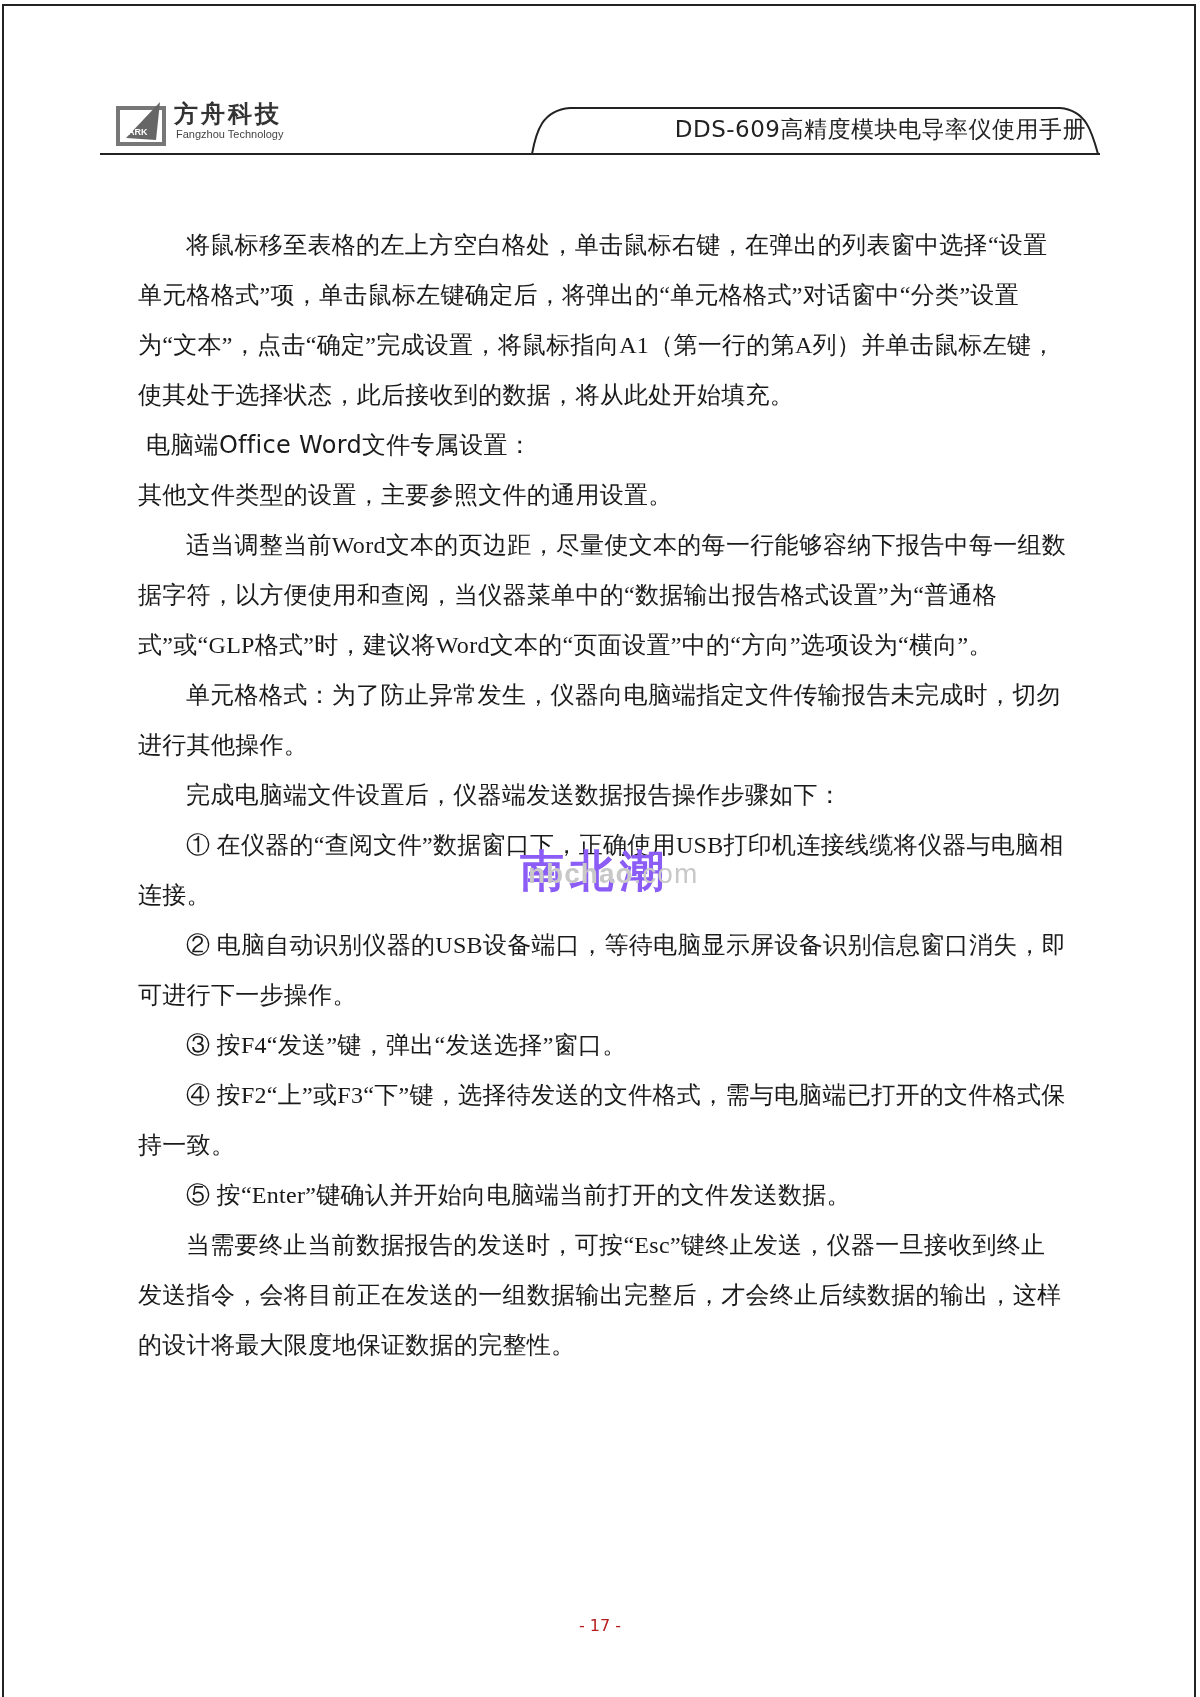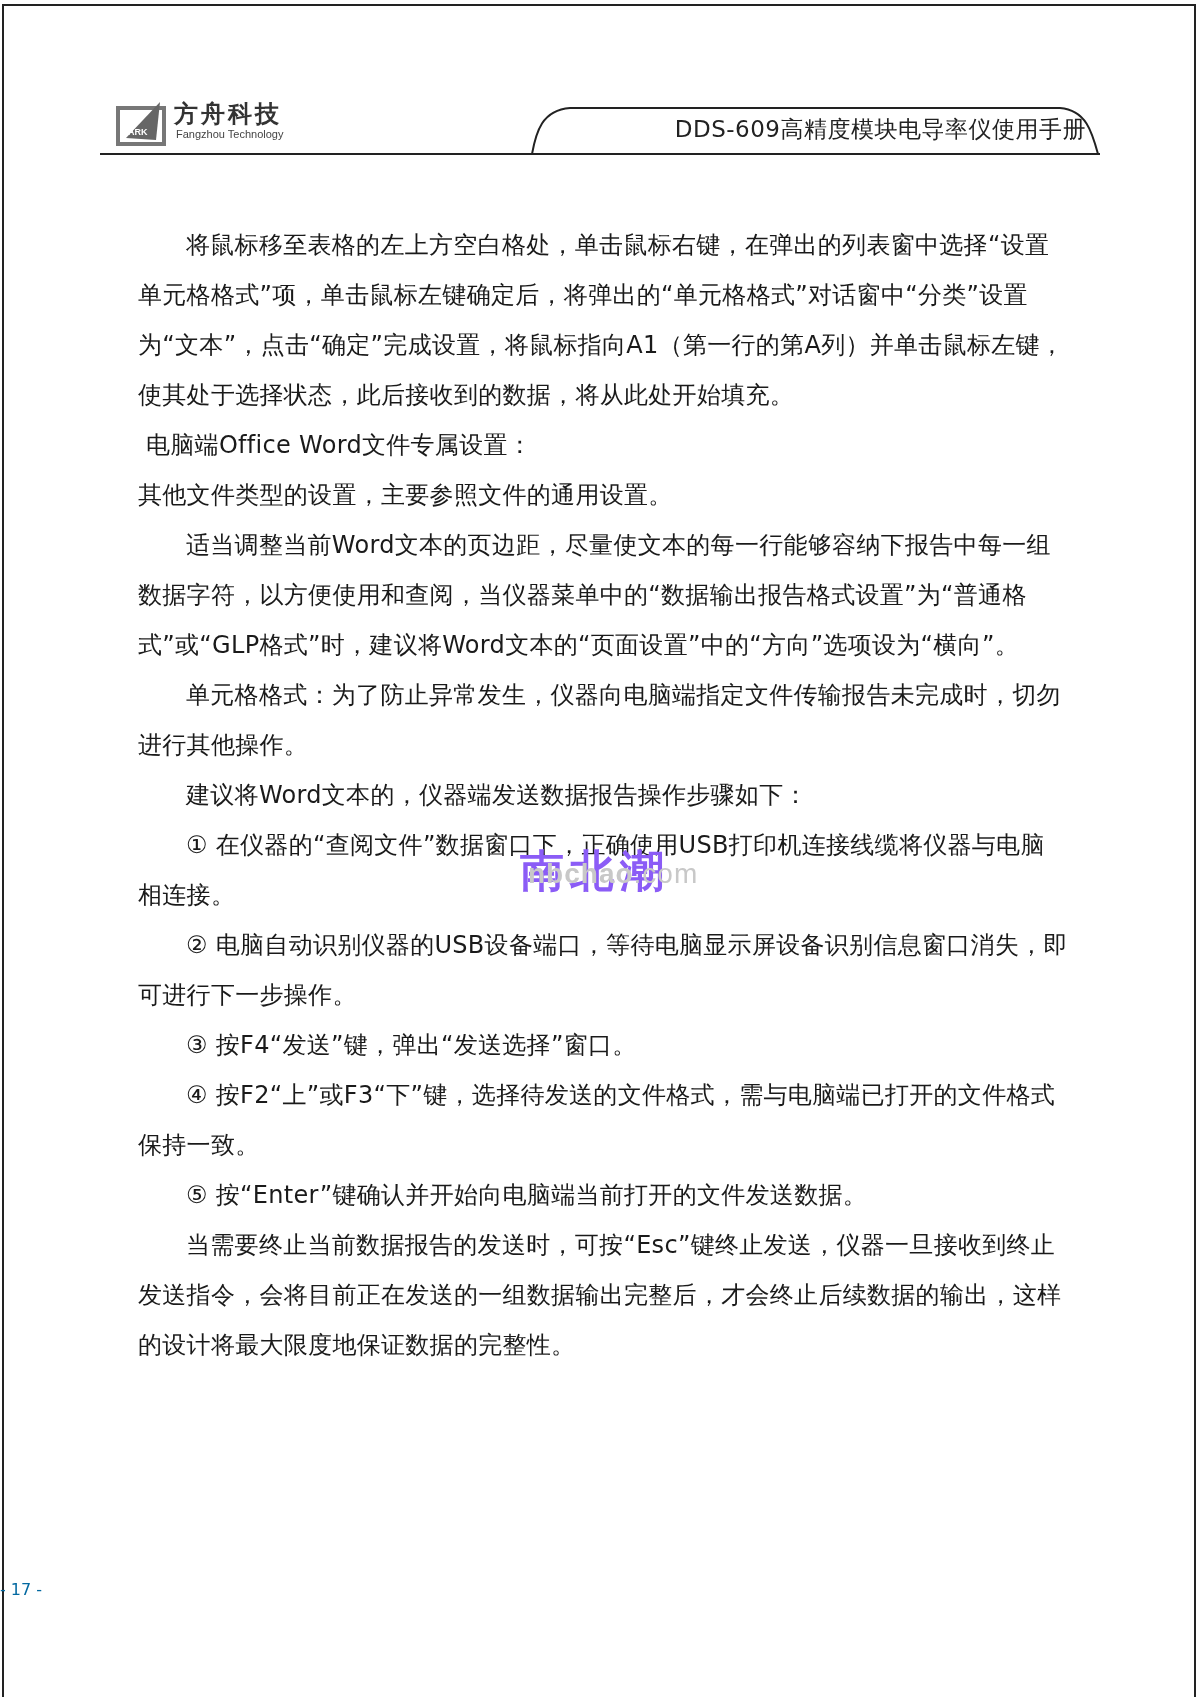--- a/index.html
+++ b/index.html
@@ -12,31 +12,31 @@
   .logo-cn { position: absolute; left: 74px; top: 2px; font-size: 24px; font-weight: bold;
              letter-spacing: 3px; color: #333; }
   .logo-en { position: absolute; left: 76px; top: 32px; font-size: 11px; color: #444;
              font-family: "Liberation Sans", sans-serif; }
   .header-line { position: absolute; left: 0; top: 57px; width: 1000px; height: 2px; background: #222; }
   .tab-shape { position: absolute; left: 430px; top: 6px; width: 570px; height: 54px; }
   .manual-title { position: absolute; left: 486px; top: 18px; width: 500px; text-align: right;
                   font-size: 23px; color: #222; letter-spacing: 0.5px; }
   .content { position: absolute; left: 138px; top: 220px; width: 930px; }
   .p { font-size: 24px; line-height: 50px; margin: 0; letter-spacing: 0.3px; }
-  .indent { text-indent: 48px; }
+  .indent { text-indent: 48px; font-family: Liberation Serif, serif; }
   .heading { font-weight: normal; }
   .heading.sub { padding-left: 8px; }
   .watermark { position: absolute; left: 500px; top: 810px; width: 200px; height: 80px; }
   .wm-cn { position: absolute; left: 20px; top: 0; font-size: 44px; font-weight: bold;
            color: #8b5cf6; letter-spacing: 6px; font-family: "DejaVu Serif", serif; margin-top: 32px; }
   .wm-en { position: absolute; left: 20px; top: 48px; font-size: 28px; font-weight: bold;
            color: #c8c8c8; letter-spacing: 1px; font-family: "Liberation Sans", sans-serif; margin-left: 8px; }
   .wm-en span { font-weight: normal; }
-  .page-number { position: absolute; left: 0; top: 1580px; width: 1200px; text-align: left;
-                 font-size: 16px; color: #0369a1; }
+  .page-number { position: absolute; left: 0; top: 1616px; width: 1200px; text-align: center;
+                 font-size: 16px; color: #b91c1c; }
 </style>
 </head>
 <body>
 
 <div class="page-border"></div>
 
 <div class="header">
   <svg class="logo" viewBox="0 0 52 46">
     <rect x="2" y="6" width="46" height="36" fill="none" stroke="#777" stroke-width="4"></rect>
     <path d="M44 0 L10 36 L40 38 Z" fill="#666"></path>
@@ -50,21 +50,21 @@
   <div class="manual-title">DDS-609高精度模块电导率仪使用手册</div>
   <div class="header-line"></div>
 </div>
 
 <div class="content">
   <p class="p indent">将鼠标移至表格的左上方空白格处，单击鼠标右键，在弹出的列表窗中选择“设置单元格格式”项，单击鼠标左键确定后，将弹出的“单元格格式”对话窗中“分类”设置为“文本”，点击“确定”完成设置，将鼠标指向A1（第一行的第A列）并单击鼠标左键，使其处于选择状态，此后接收到的数据，将从此处开始填充。</p>
   <p class="p heading sub">电脑端Office Word文件专属设置：</p>
   <p class="p heading">其他文件类型的设置，主要参照文件的通用设置。</p>
   <p class="p indent">适当调整当前Word文本的页边距，尽量使文本的每一行能够容纳下报告中每一组数据字符，以方便使用和查阅，当仪器菜单中的“数据输出报告格式设置”为“普通格式”或“GLP格式”时，建议将Word文本的“页面设置”中的“方向”选项设为“横向”。</p>
   <p class="p indent">单元格格式：为了防止异常发生，仪器向电脑端指定文件传输报告未完成时，切勿进行其他操作。</p>
-  <p class="p indent">建议将Word文本的，仪器端发送数据报告操作步骤如下：</p>
+  <p class="p indent">完成电脑端文件设置后，仪器端发送数据报告操作步骤如下：</p>
   <p class="p indent">① 在仪器的“查阅文件”数据窗口下，正确使用USB打印机连接线缆将仪器与电脑相连接。</p>
   <p class="p indent">② 电脑自动识别仪器的USB设备端口，等待电脑显示屏设备识别信息窗口消失，即可进行下一步操作。</p>
   <p class="p indent">③ 按F4“发送”键，弹出“发送选择”窗口。</p>
   <p class="p indent">④ 按F2“上”或F3“下”键，选择待发送的文件格式，需与电脑端已打开的文件格式保持一致。</p>
   <p class="p indent">⑤ 按“Enter”键确认并开始向电脑端当前打开的文件发送数据。</p>
   <p class="p indent">当需要终止当前数据报告的发送时，可按“Esc”键终止发送，仪器一旦接收到终止发送指令，会将目前正在发送的一组数据输出完整后，才会终止后续数据的输出，这样的设计将最大限度地保证数据的完整性。</p>
 </div>
 
 <div class="watermark">
   <div class="wm-cn">南北潮</div>

